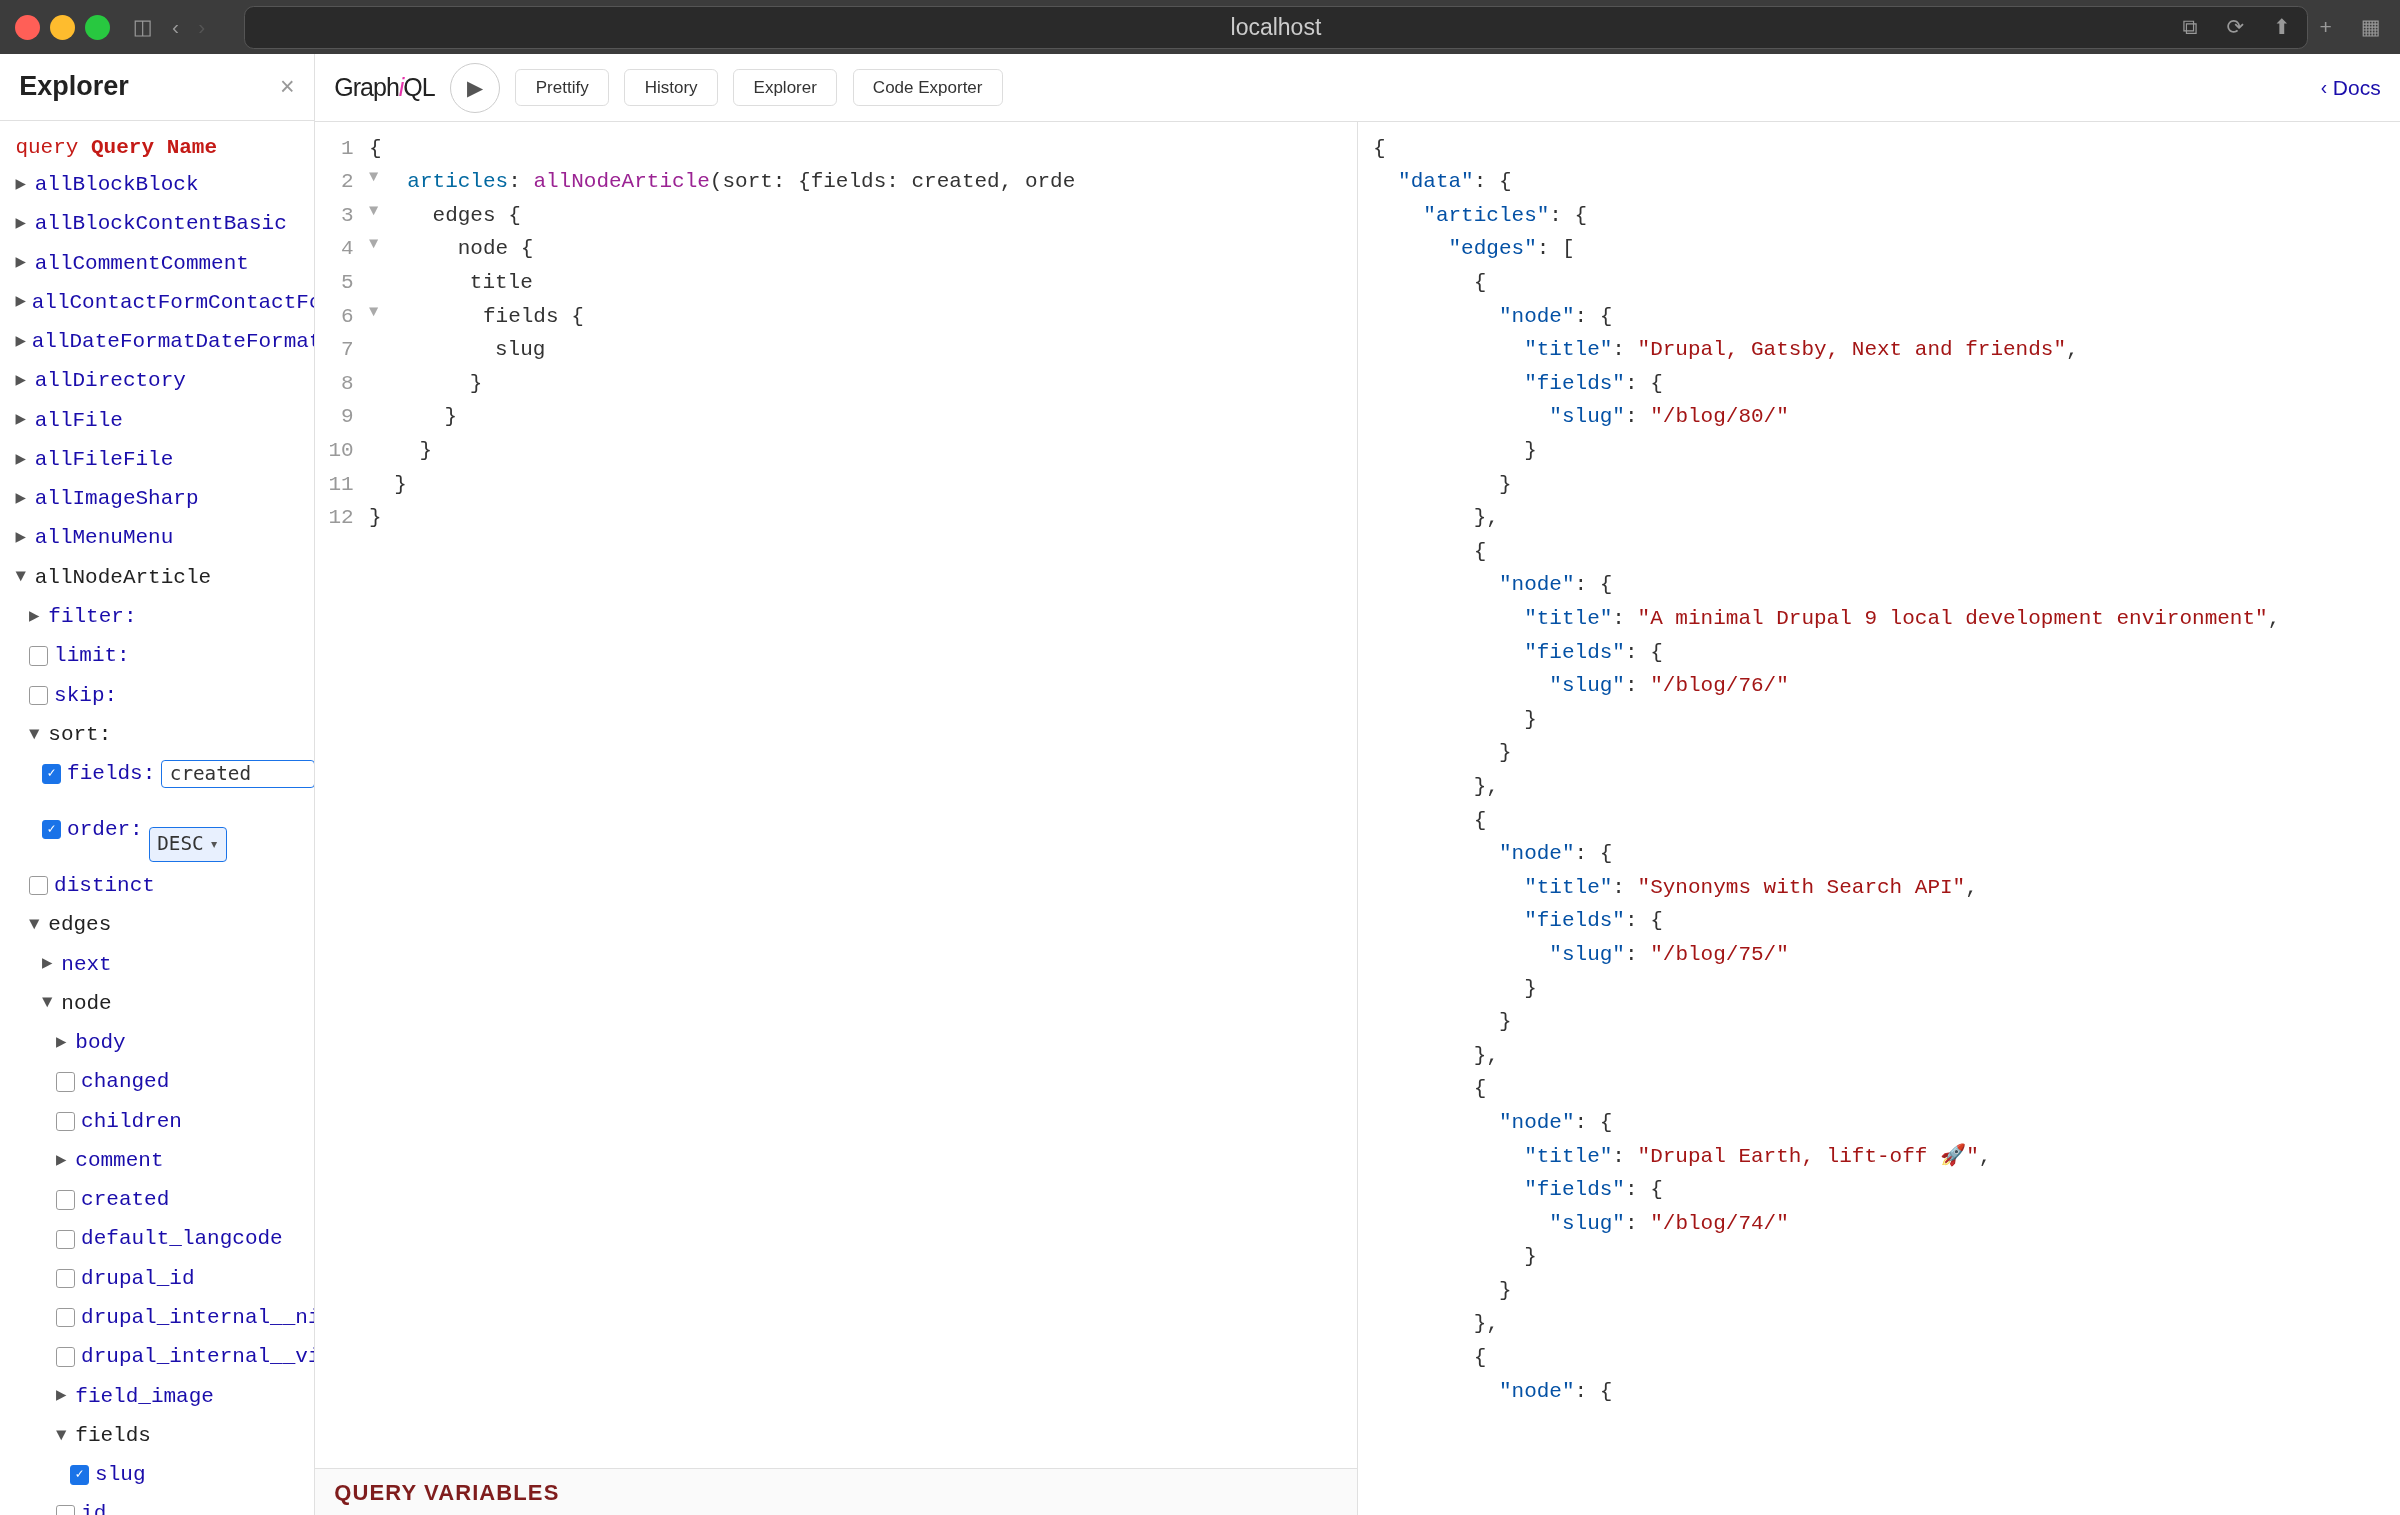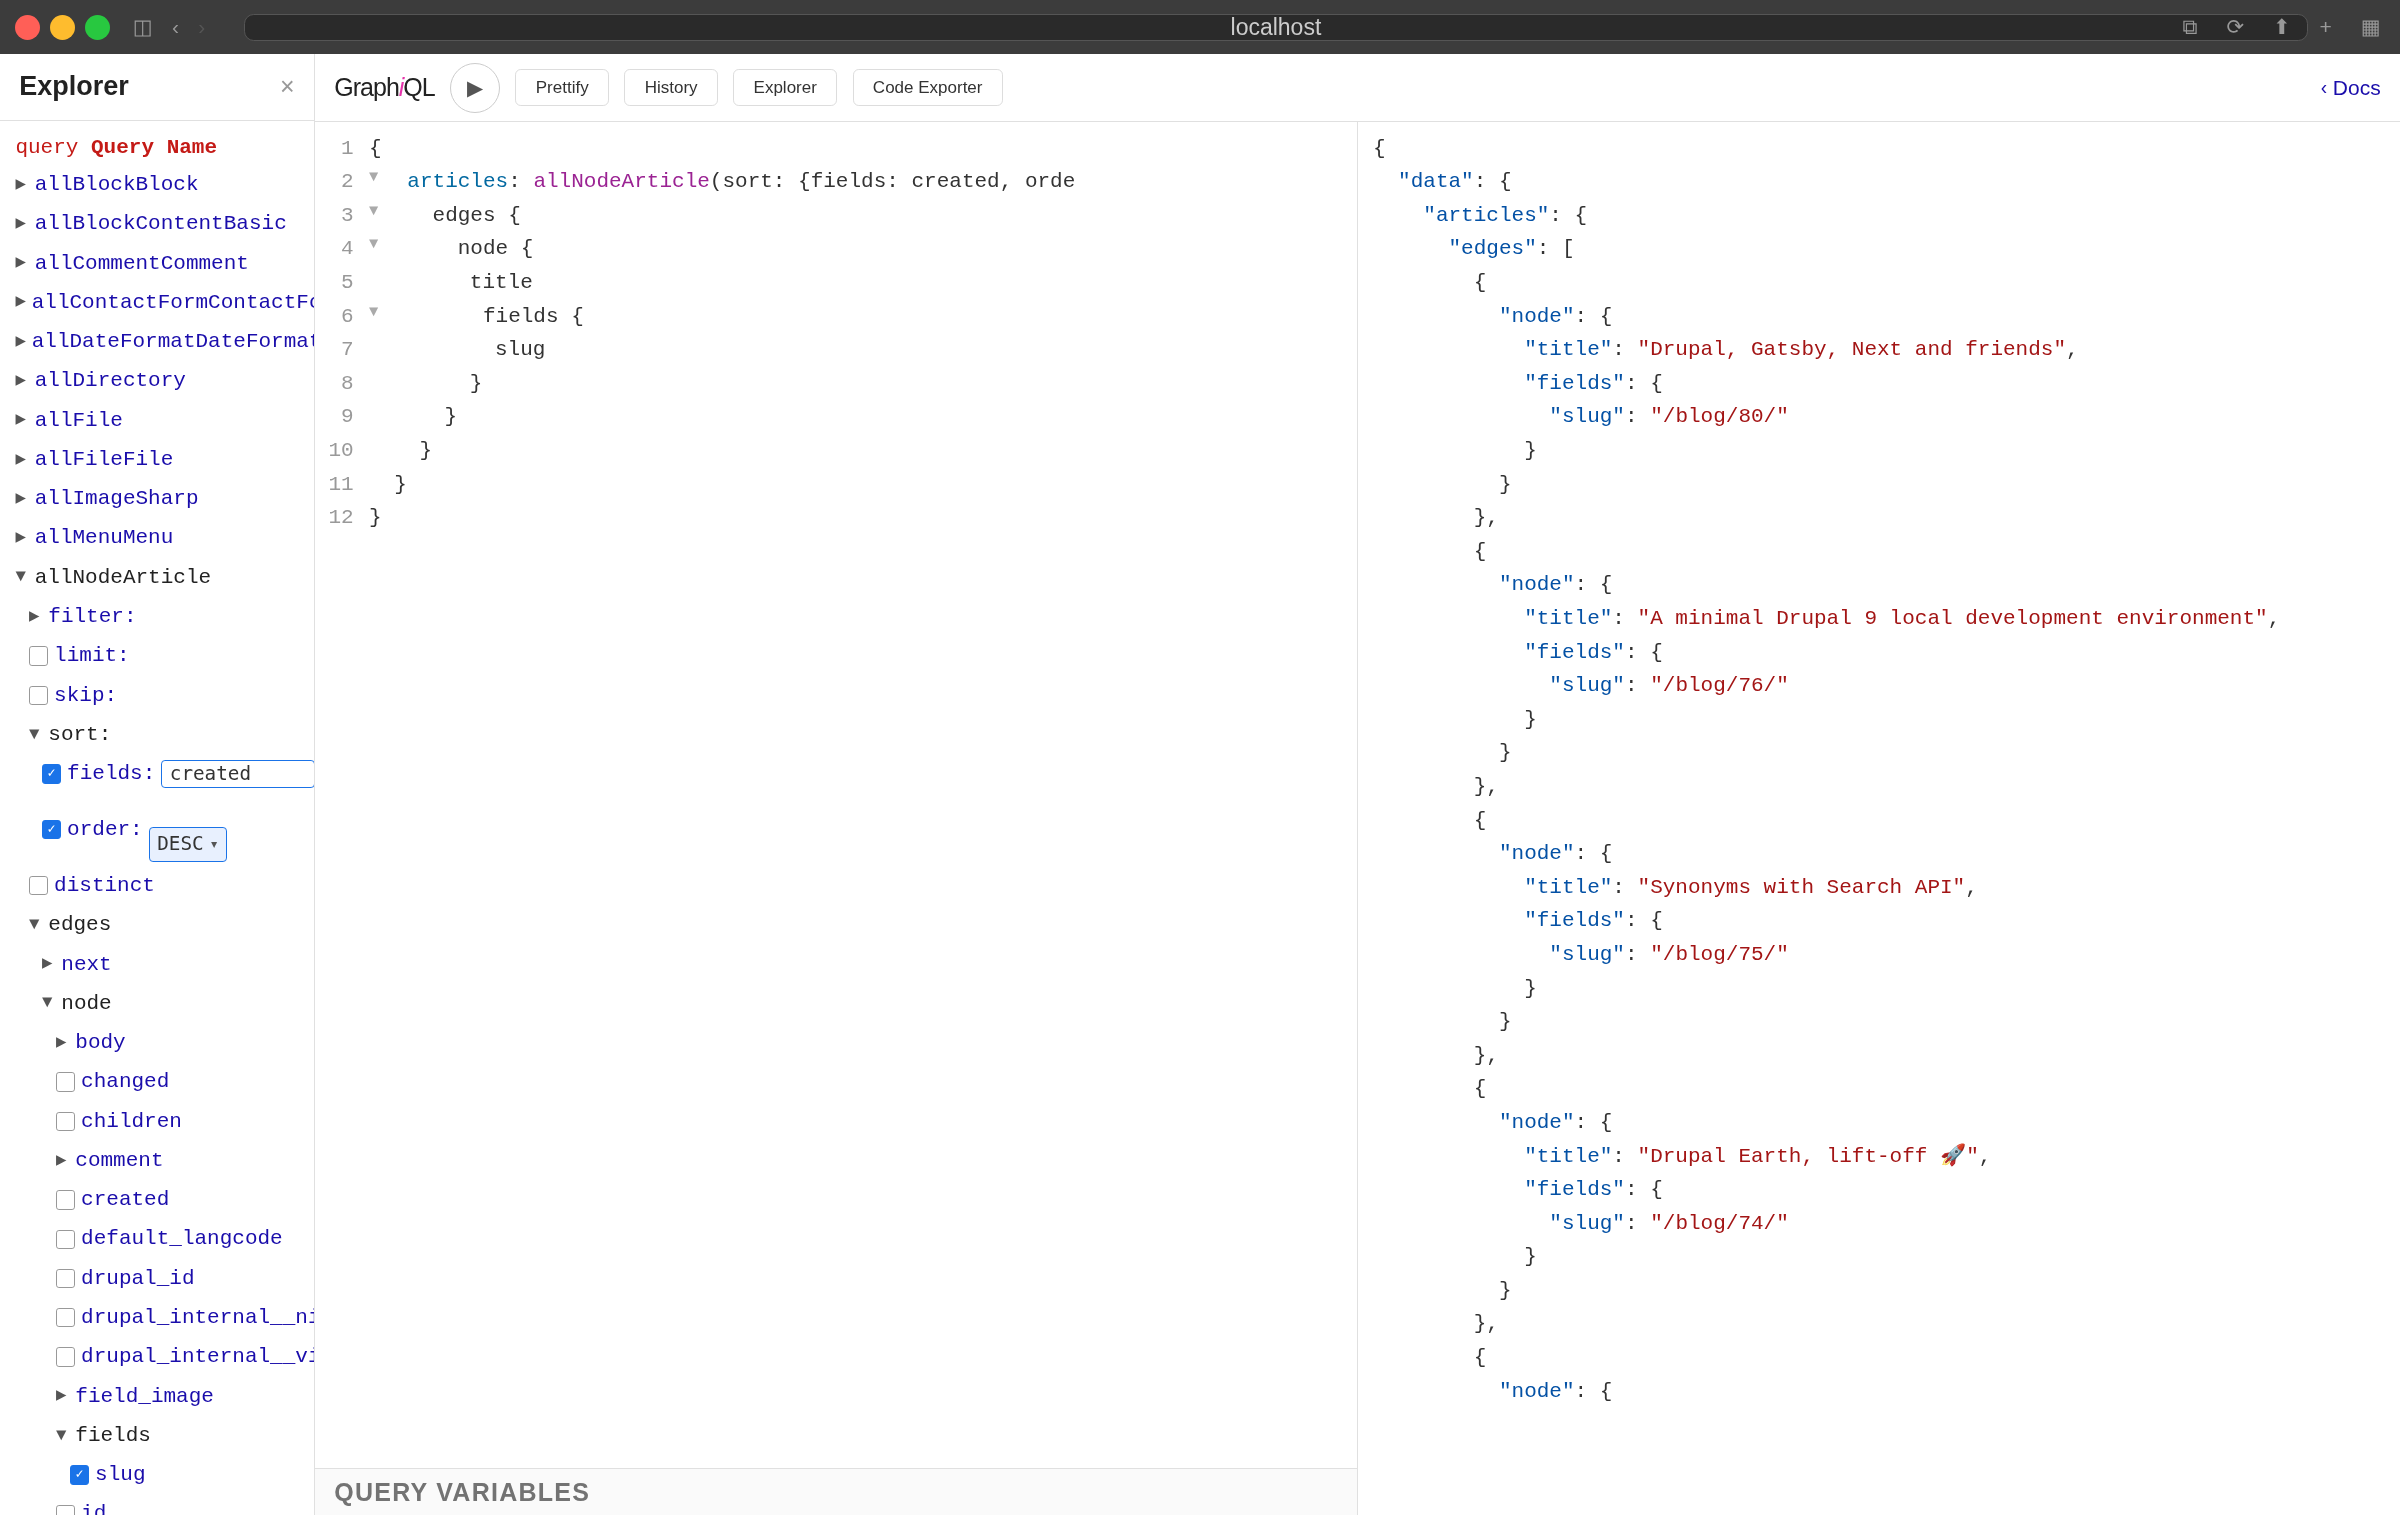--- a/index.html
+++ b/index.html
@@ -52,21 +52,21 @@
     }
     .titlebar-right-icon {
       color: #999;
       font-size: 21px;
     }
     .url-bar {
       flex: 1;
       margin: 0 77px 0 39px;
       background: #2a2a2a;
       border-radius: 9.7px;
-      height: 27px;
+      height: 43px;
       display: flex;
       align-items: center;
       justify-content: center;
       color: #ccc;
       font-size: 23px;
       border: 1px solid #555;
     }
 
     
     .app-body {
@@ -310,23 +310,23 @@
     
     .query-vars-bar {
       height: 48px;
       border-top: 1px solid #e0e0e0;
       display: flex;
       align-items: center;
       padding: 0 19.3px;
       background: #fafafa;
     }
     .query-vars-label {
-      font-size: 25px;
+      font-size: 22px;
       font-weight: 600;
-      color: #737373;
+      color: #7f1d1d;
       letter-spacing: 0.05em;
       text-transform: uppercase;
     }
 
     
     ::-webkit-scrollbar { width: 7.7px; height: 7.7px; }
     ::-webkit-scrollbar-track { background: #f1f1f1; }
     ::-webkit-scrollbar-thumb { background: #ccc; border-radius: 3.9px; }
   </style>
 </head>

